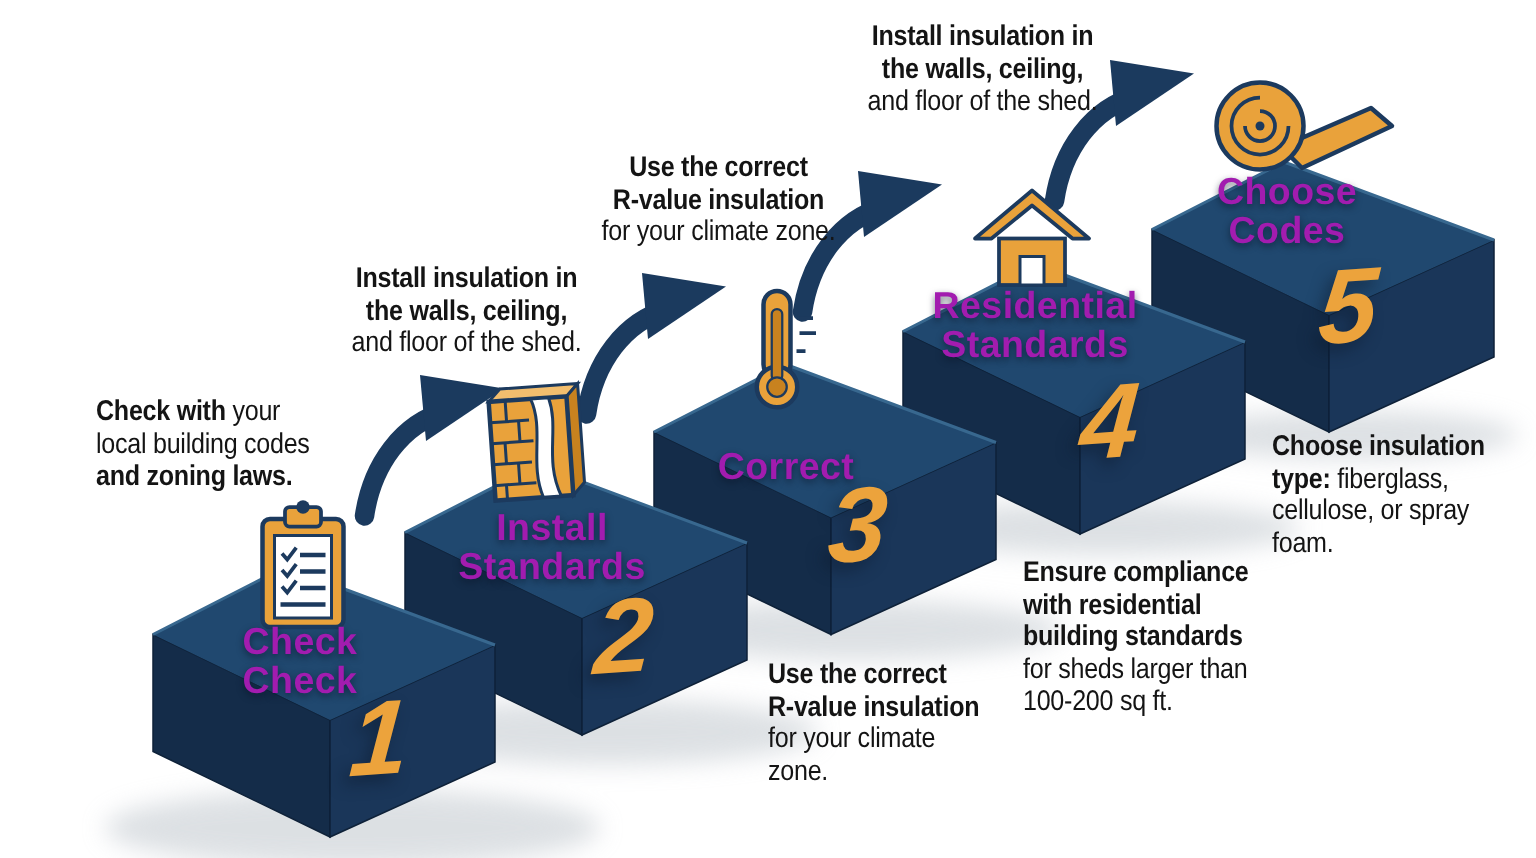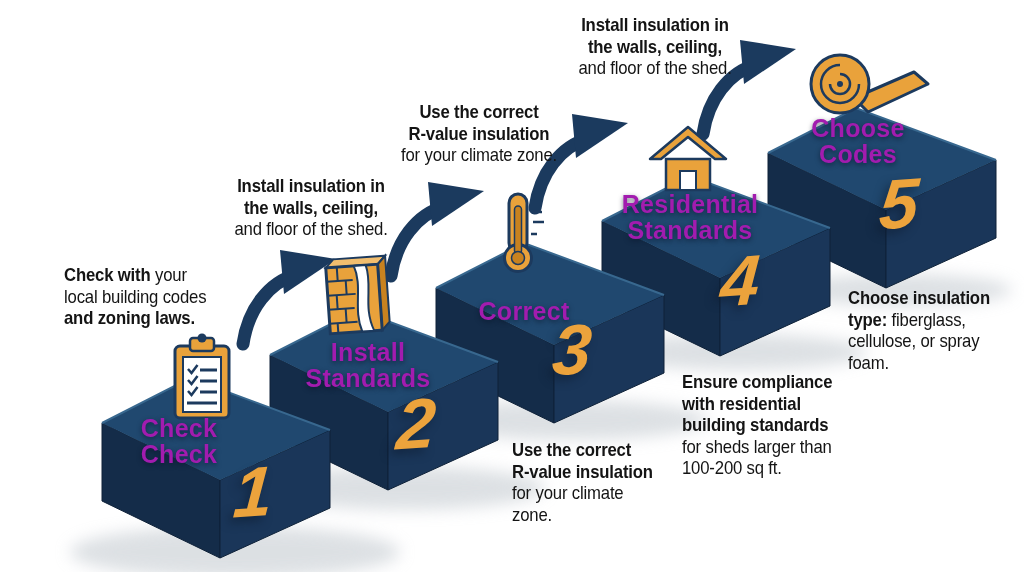--- a/index.html
+++ b/index.html
@@ -132,21 +132,21 @@
 
     <g transform="translate(858,84)">
       <polygon points="-4,14 56,-12 70,0 10,28" fill="#E9A23B" stroke="#1C3A5E" stroke-width="3" stroke-linejoin="round"></polygon>
       <circle cx="-18" cy="0" r="29" fill="#E9A23B" stroke="#1C3A5E" stroke-width="3"></circle>
       <path d="M-18,-19 A19,19 0 1,0 1,0" fill="none" stroke="#1C3A5E" stroke-width="2.5"></path>
       <path d="M-18,-10 A10,10 0 1,1 -28,0" fill="none" stroke="#1C3A5E" stroke-width="2.5"></path>
       <circle cx="-18" cy="0" r="3" fill="#1C3A5E"></circle>
     </g>
   </svg>
 
-  <div class="step-label" style="left:179px;top:441px">
+  <div class="step-label" style="left:200px;top:441px">
     <div>Check</div>
     <div>Check</div>
   </div>
   <div class="step-label" style="left:368px;top:365px">
     <div>Install</div>
     <div>Standards</div>
   </div>
   <div class="step-label" style="left:524px;top:311px">
     <div>Correct</div>
   </div>

